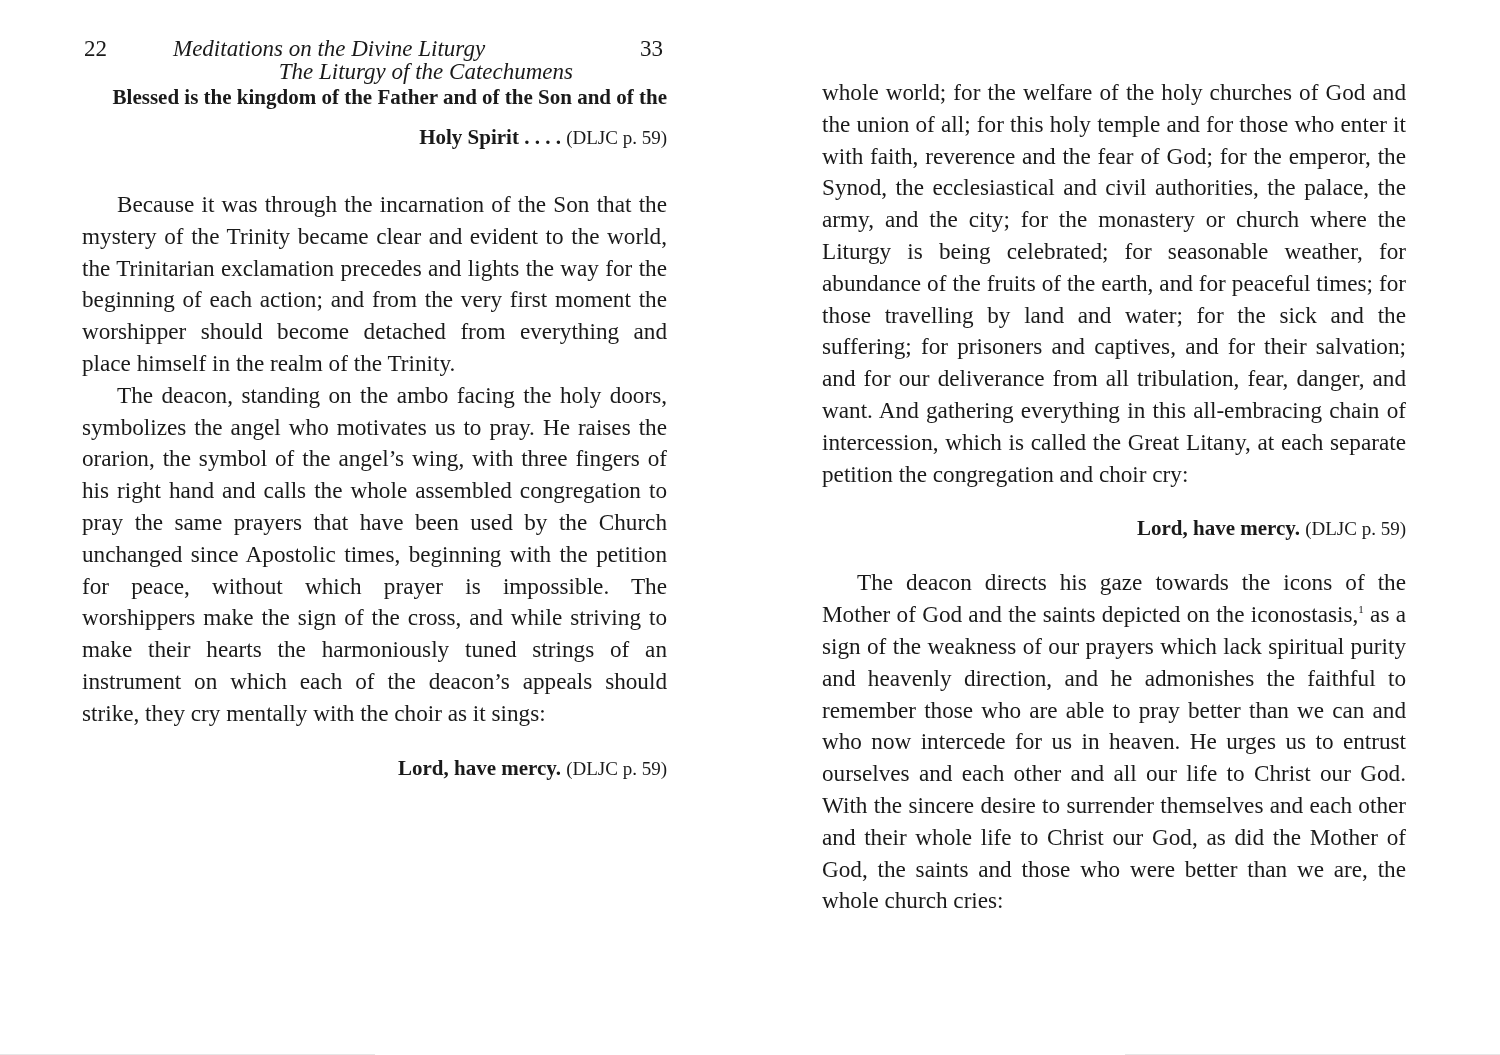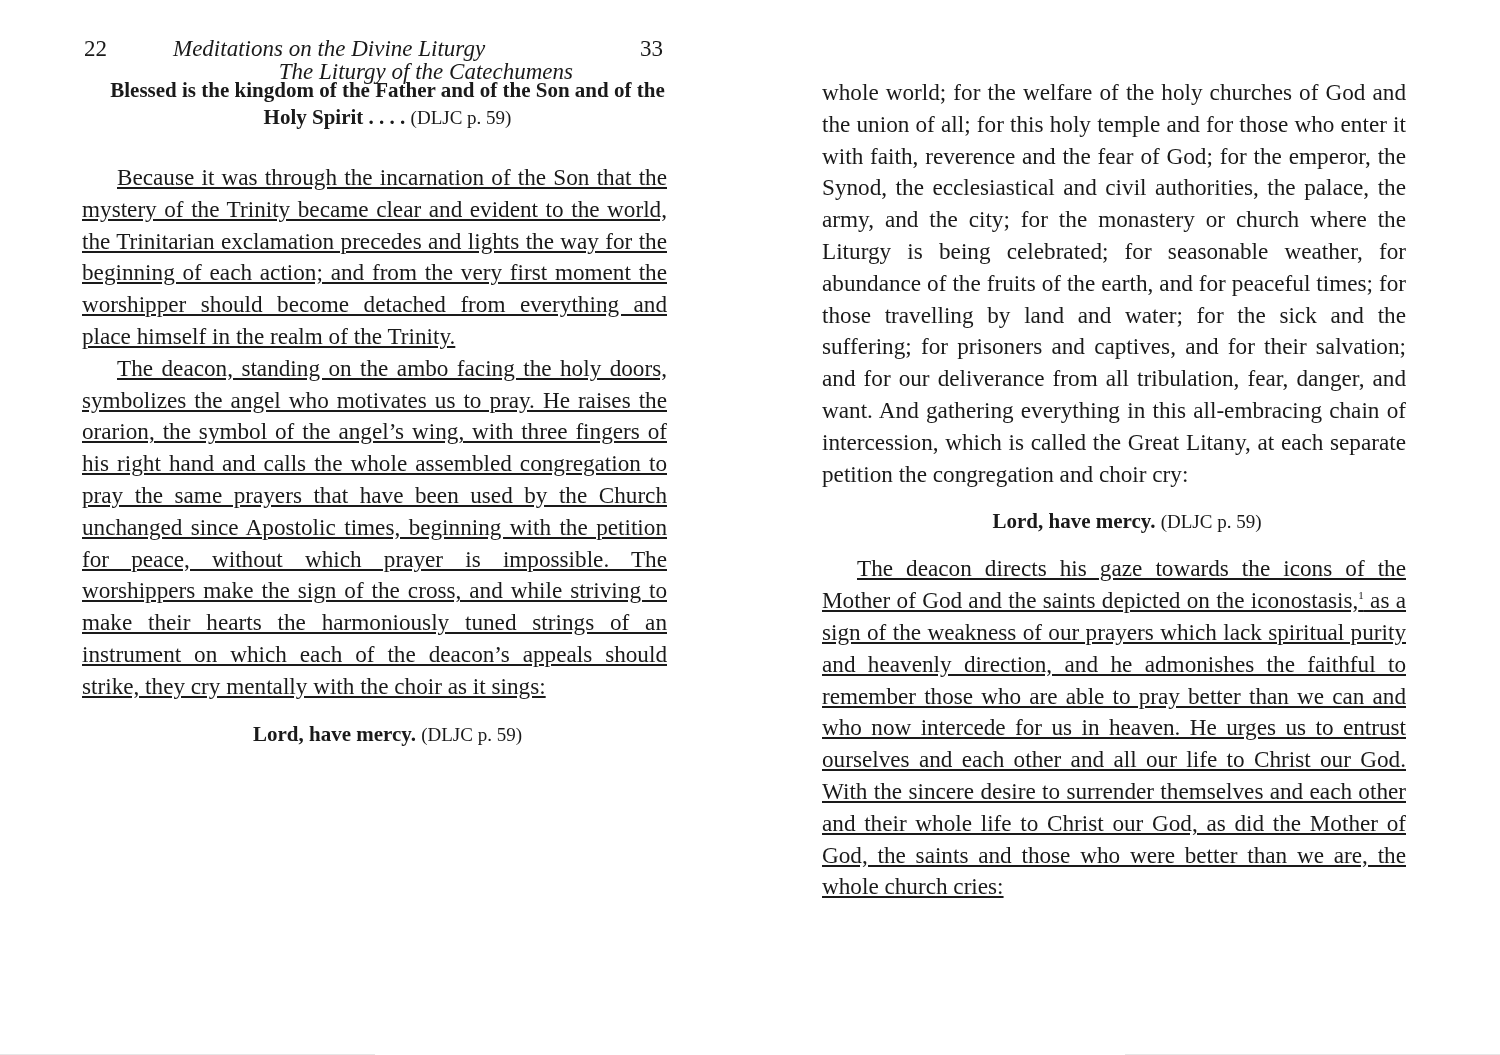--- a/index.html
+++ b/index.html
@@ -20,22 +20,22 @@
   .left-head .folio { position: absolute; left: 84px; }
   .left-head .rh-title { position: absolute; left: 173px; white-space: nowrap; }
   .right-head .rh-title { position: absolute; right: 177px; white-space: nowrap; margin-top: 23px; }
   .right-head .folio { position: absolute; right: 87px; }
 
   .text-block { position: absolute; top: 77px; font-size: 23.2px; line-height: 31.8px; }
   .page-left .text-block { left: 82px; width: 585px; }
   .page-right .text-block { left: 72px; width: 584px; }
 
   p { margin: 0; text-align: justify; hyphens: manual; }
-  p.indent { text-indent: 35px; text-decoration: underline; }
-  .callout { padding-left: 26px; text-align: center; font-size: 21px; line-height: 27px; }
+  p.indent { text-indent: 35px; }
+  .callout { padding-left: 26px; text-align: right; font-size: 21px; line-height: 40px; }
   .callout b { font-weight: bold; }
   .ref { font-size: 19px; }
   .gap { height: 31px; }
   .gap-sm { height: 18px; }
   sup.fn { font-size: 11px; vertical-align: 9px; line-height: 0; }
 
   .edge-shadow-l { position: absolute; left: 0; bottom: 0; width: 375px; height: 1px; background: #e6e6e6; }
   .edge-shadow-r { position: absolute; right: 0; bottom: 0; width: 375px; height: 1px; background: #e6e6e6; }
 </style>
 </head>

